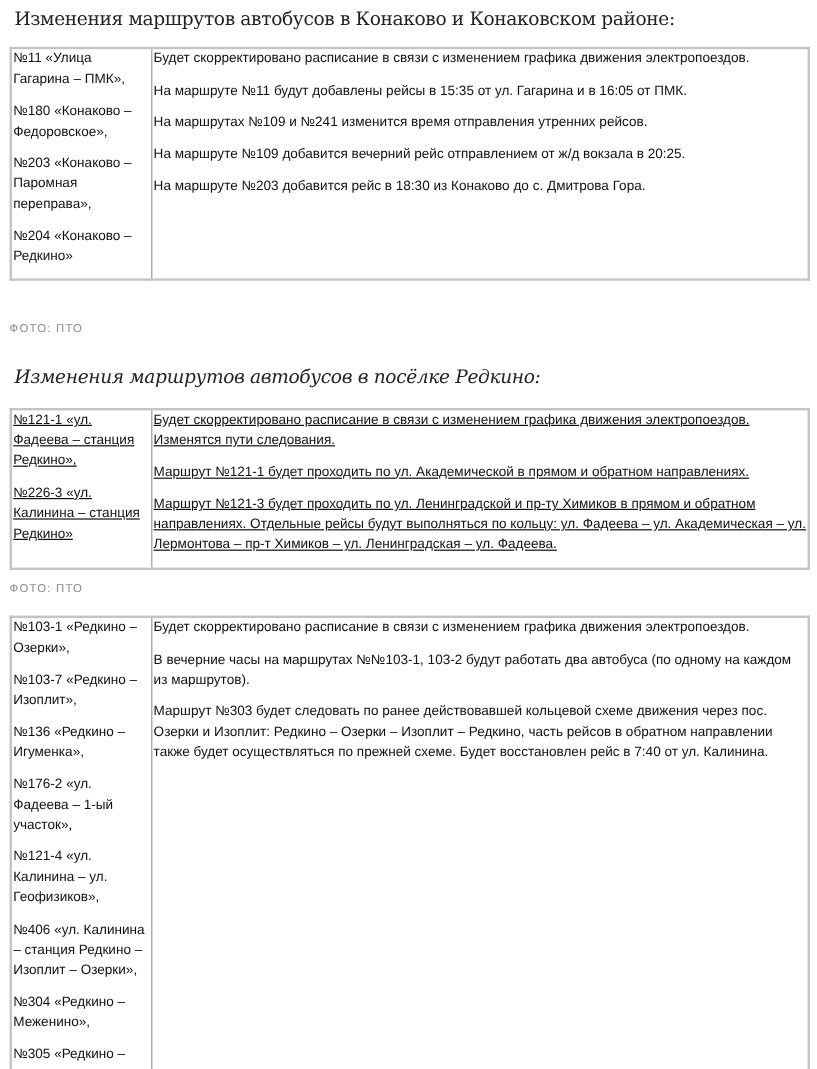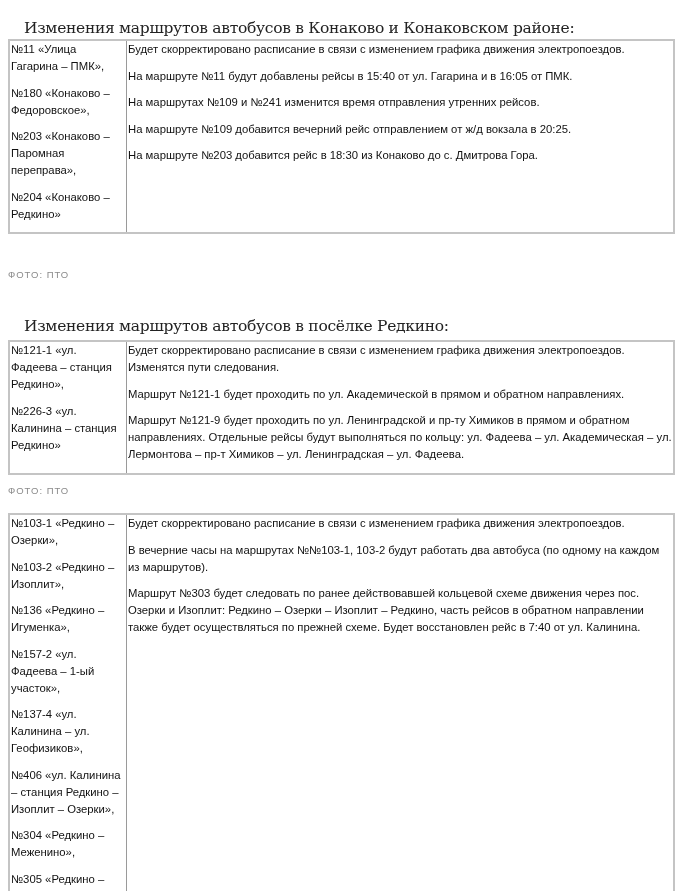--- a/index.html
+++ b/index.html
@@ -1,20 +1,20 @@
 <!DOCTYPE html>
 <html><head>
   <meta charset="utf-8">
   <style>
     html, body { margin: 0; padding: 0; background: #ffffff; }
     body { width: 681px; height: 891px; overflow: hidden; position: relative; }
     .heading {
       font-family: "DejaVu Serif", "Liberation Serif", serif;
       font-size: 15.5px; color: #222; font-weight: normal;
-      position: absolute; left: 8px; margin: 16px; letter-spacing: -0.3px;
+      position: absolute; left: 8px; margin: 4px; letter-spacing: -0.3px;
     }
     table.rt {
       position: absolute; left: 8px; width: 667px;
       border-collapse: collapse; table-layout: fixed;
       border: 2px solid #c4c4c4;
       font-family: "Liberation Sans", sans-serif; font-size: 11.3px; color: #111;
     }
     table.rt td { vertical-align: top; padding: 0 1px; border: 1px solid #9a9a9a; }
     table.rt td.left { width: 114px; }
     table.rt p { margin: 0 0 9.5px 0; line-height: 17px; }
@@ -33,60 +33,60 @@
   <tbody>
       <tr>
     <td class="left">
       <p>№11 «Улица Гагарина – ПМК»,</p>
       <p>№180 «Конаково – Федоровское»,</p>
       <p>№203 «Конаково – Паромная переправа»,</p>
       <p>№204 «Конаково – Редкино»</p>
     </td>
     <td>
       <p>Будет скорректировано расписание в связи с изменением графика движения электропоездов.</p>
-      <p>На маршруте №11 будут добавлены рейсы в 15:40 от ул. Гагарина и в 16:05 от ПМК.</p>
+      <p>На маршруте №11 будут добавлены рейсы в 15:35 от ул. Гагарина и в 16:05 от ПМК.</p>
       <p>На маршрутах №109 и №241 изменится время отправления утренних рейсов.</p>
       <p>На маршруте №109 добавится вечерний рейс отправлением от ж/д вокзала в 20:25.</p>
       <p>На маршруте №203 добавится рейс в 18:30 из Конаково до с. Дмитрова Гора.</p>
     </td>
   </tr>
 </tbody>
   </table>
 
 <div class="caption" style="top:269px;">ФОТО: ПТО</div>
 
-<h2 class="heading" style="top:301px;">Изменения маршрутов автобусов в посёлке Редкино:</h2>
+<h2 class="heading" style="top:301px;font-style:italic;">Изменения маршрутов автобусов в посёлке Редкино:</h2>
 
-<table class="rt" style="top:340px; height:132px;">
+<table class="rt" style="top:340px; height:132px;text-decoration:underline;">
   <tbody>
       <tr>
     <td class="left">
       <p>№121-1 «ул. Фадеева – станция Редкино»,</p>
       <p>№226-3 «ул. Калинина – станция Редкино»</p>
     </td>
     <td>
       <p>Будет скорректировано расписание в связи с изменением графика движения электропоездов. Изменятся пути следования.</p>
       <p>Маршрут №121-1 будет проходить по ул. Академической в прямом и обратном направлениях.</p>
-      <p>Маршрут №121-9 будет проходить по ул. Ленинградской и пр-ту Химиков в прямом и обратном направлениях. Отдельные рейсы будут выполняться по кольцу: ул. Фадеева – ул. Академическая – ул. Лермонтова – пр-т Химиков – ул. Ленинградская – ул. Фадеева.</p>
+      <p>Маршрут №121-3 будет проходить по ул. Ленинградской и пр-ту Химиков в прямом и обратном направлениях. Отдельные рейсы будут выполняться по кольцу: ул. Фадеева – ул. Академическая – ул. Лермонтова – пр-т Химиков – ул. Ленинградская – ул. Фадеева.</p>
     </td>
   </tr>
 </tbody>
   </table>
 
 <div class="caption" style="top:485px;">ФОТО: ПТО</div>
 
 <table class="rt" style="top:513px; height:400px;">
   <tbody>
       <tr>
     <td class="left">
       <p>№103-1 «Редкино – Озерки»,</p>
-      <p>№103-2 «Редкино – Изоплит»,</p>
+      <p>№103-7 «Редкино – Изоплит»,</p>
       <p>№136 «Редкино – Игуменка»,</p>
-      <p>№157-2 «ул. Фадеева – 1-ый участок»,</p>
-      <p>№137-4 «ул. Калинина – ул. Геофизиков»,</p>
+      <p>№176-2 «ул. Фадеева – 1-ый участок»,</p>
+      <p>№121-4 «ул. Калинина – ул. Геофизиков»,</p>
       <p>№406 «ул. Калинина – станция Редкино – Изоплит – Озерки»,</p>
       <p>№304 «Редкино – Меженино»,</p>
       <p>№305 «Редкино – Слобода»</p>
     </td>
     <td>
       <p>Будет скорректировано расписание в связи с изменением графика движения электропоездов.</p>
       <p>В вечерние часы на маршрутах №№103-1, 103-2 будут работать два автобуса (по одному на каждом из маршрутов).</p>
       <p>Маршрут №303 будет следовать по ранее действовавшей кольцевой схеме движения через пос. Озерки и Изоплит: Редкино – Озерки – Изоплит – Редкино, часть рейсов в обратном направлении также будет осуществляться по прежней схеме. Будет восстановлен рейс в 7:40 от ул. Калинина.</p>
     </td>
   </tr>

